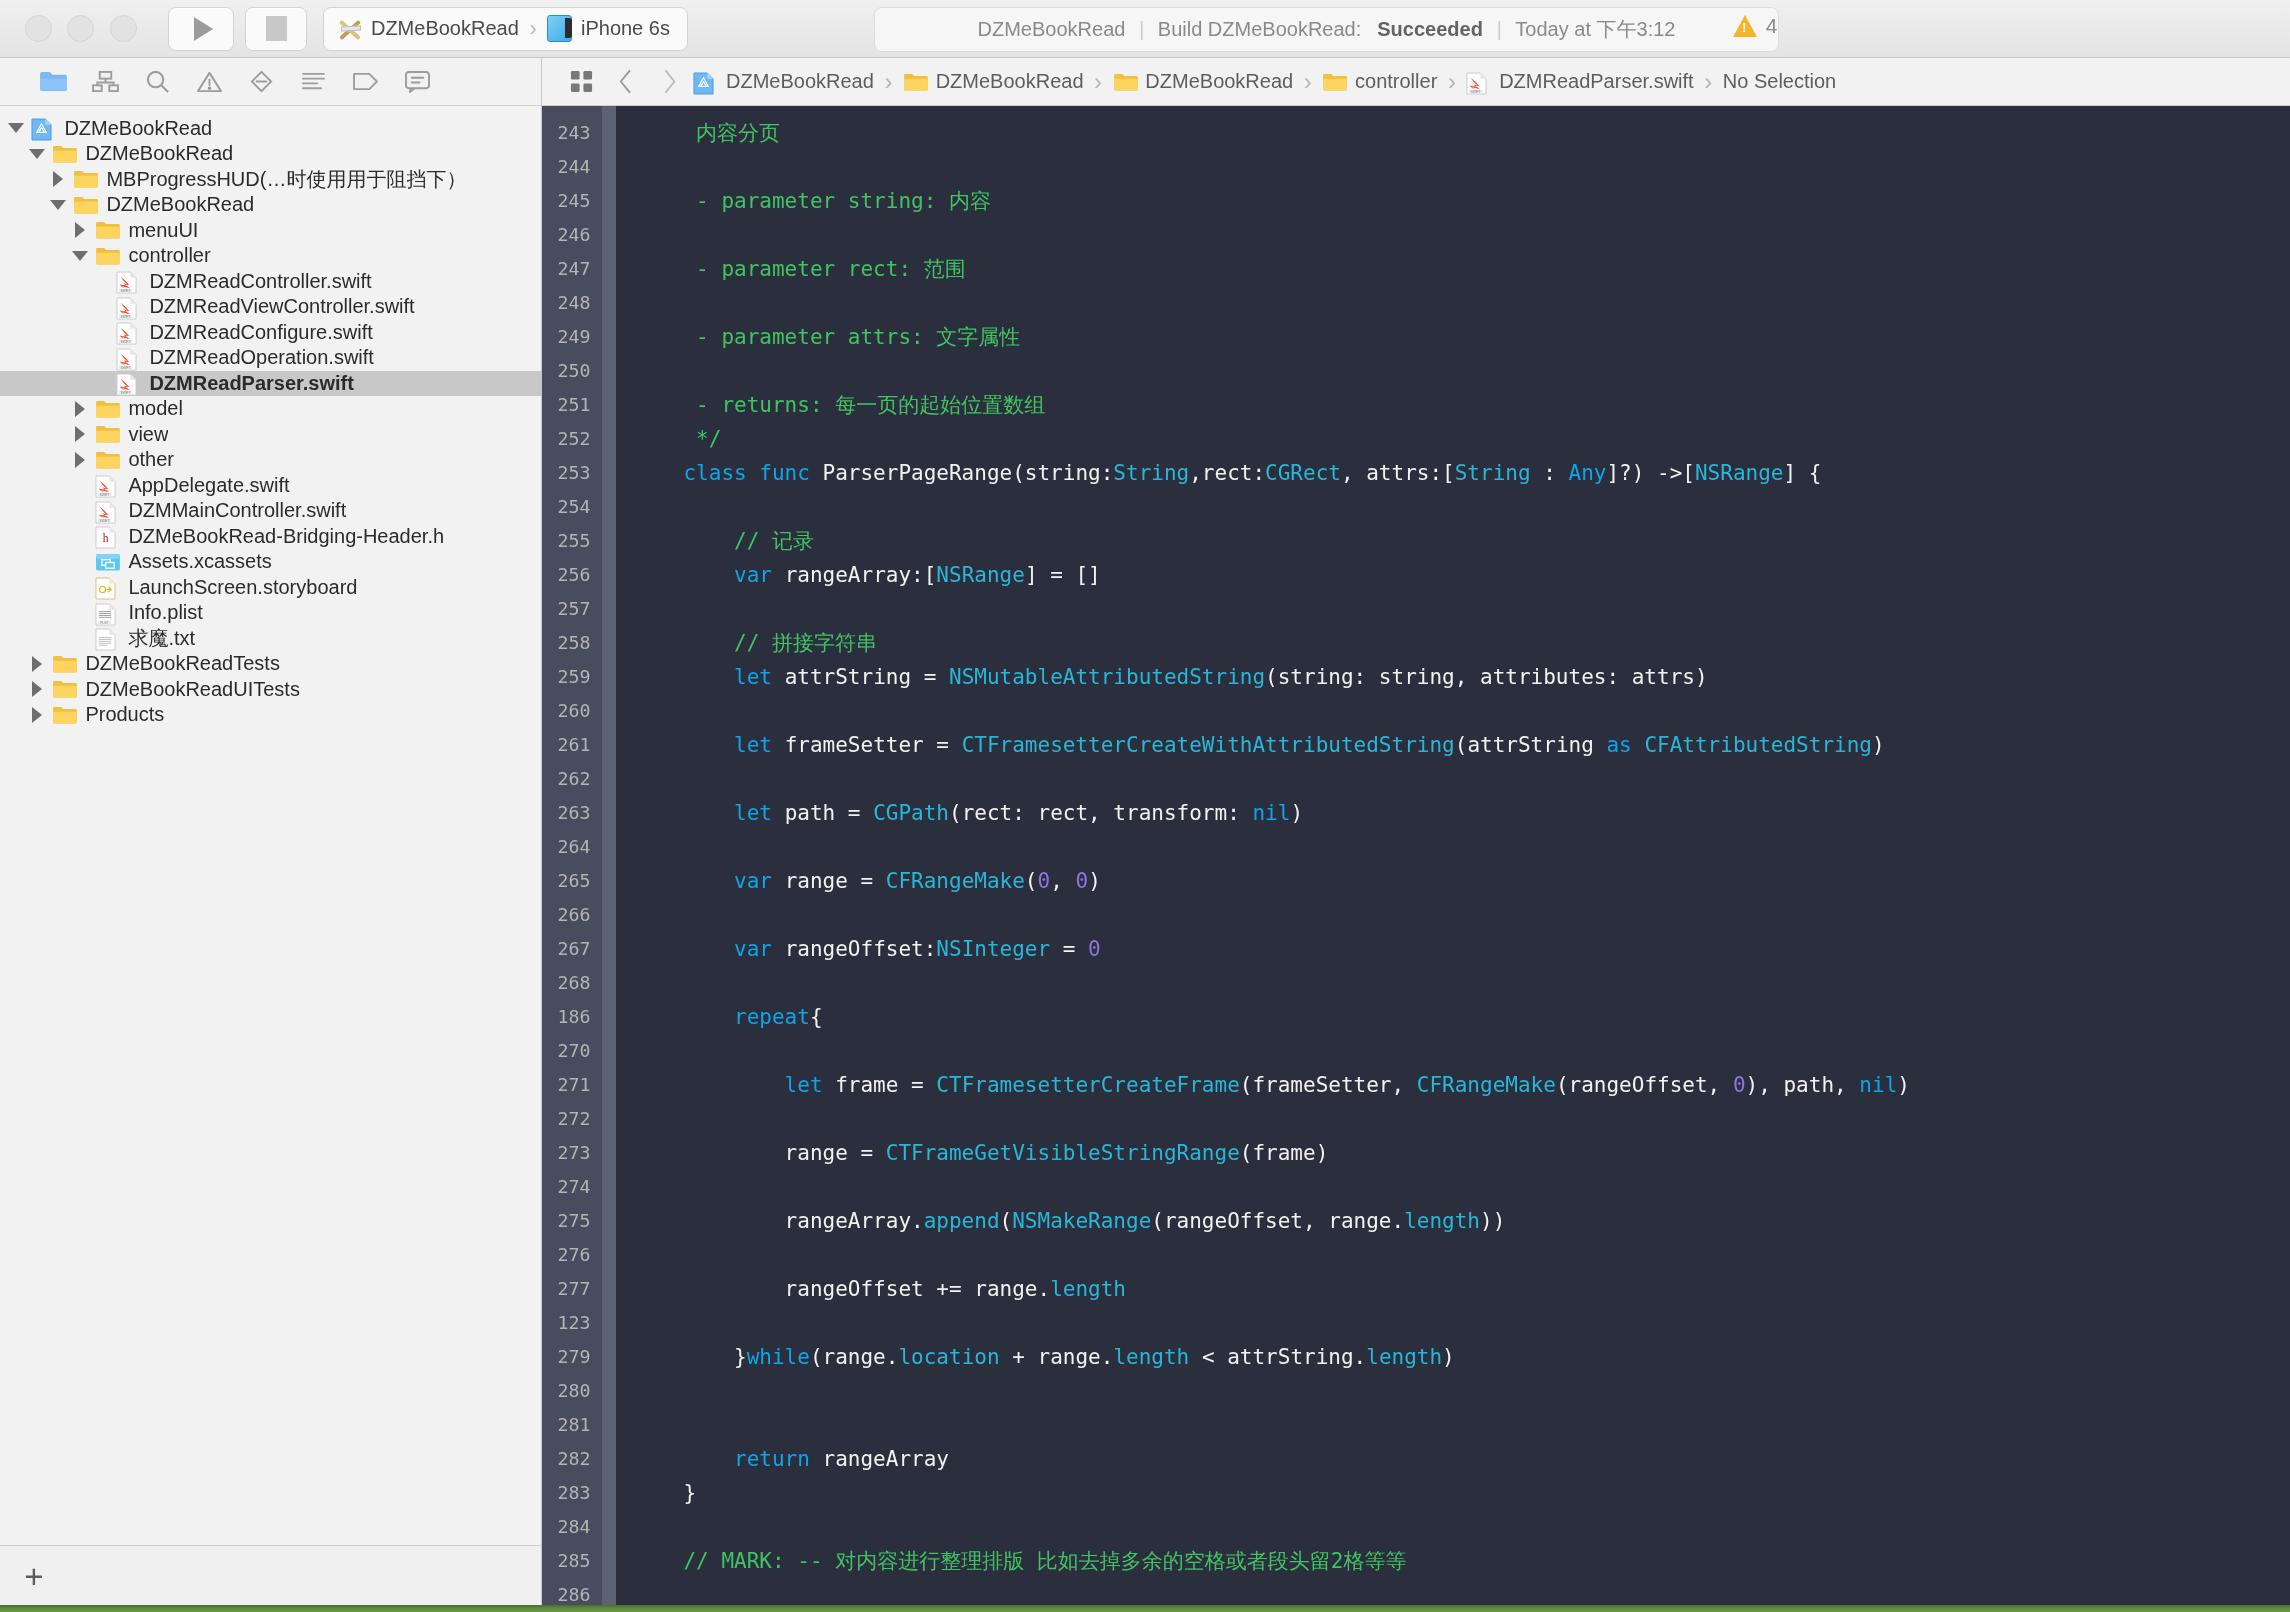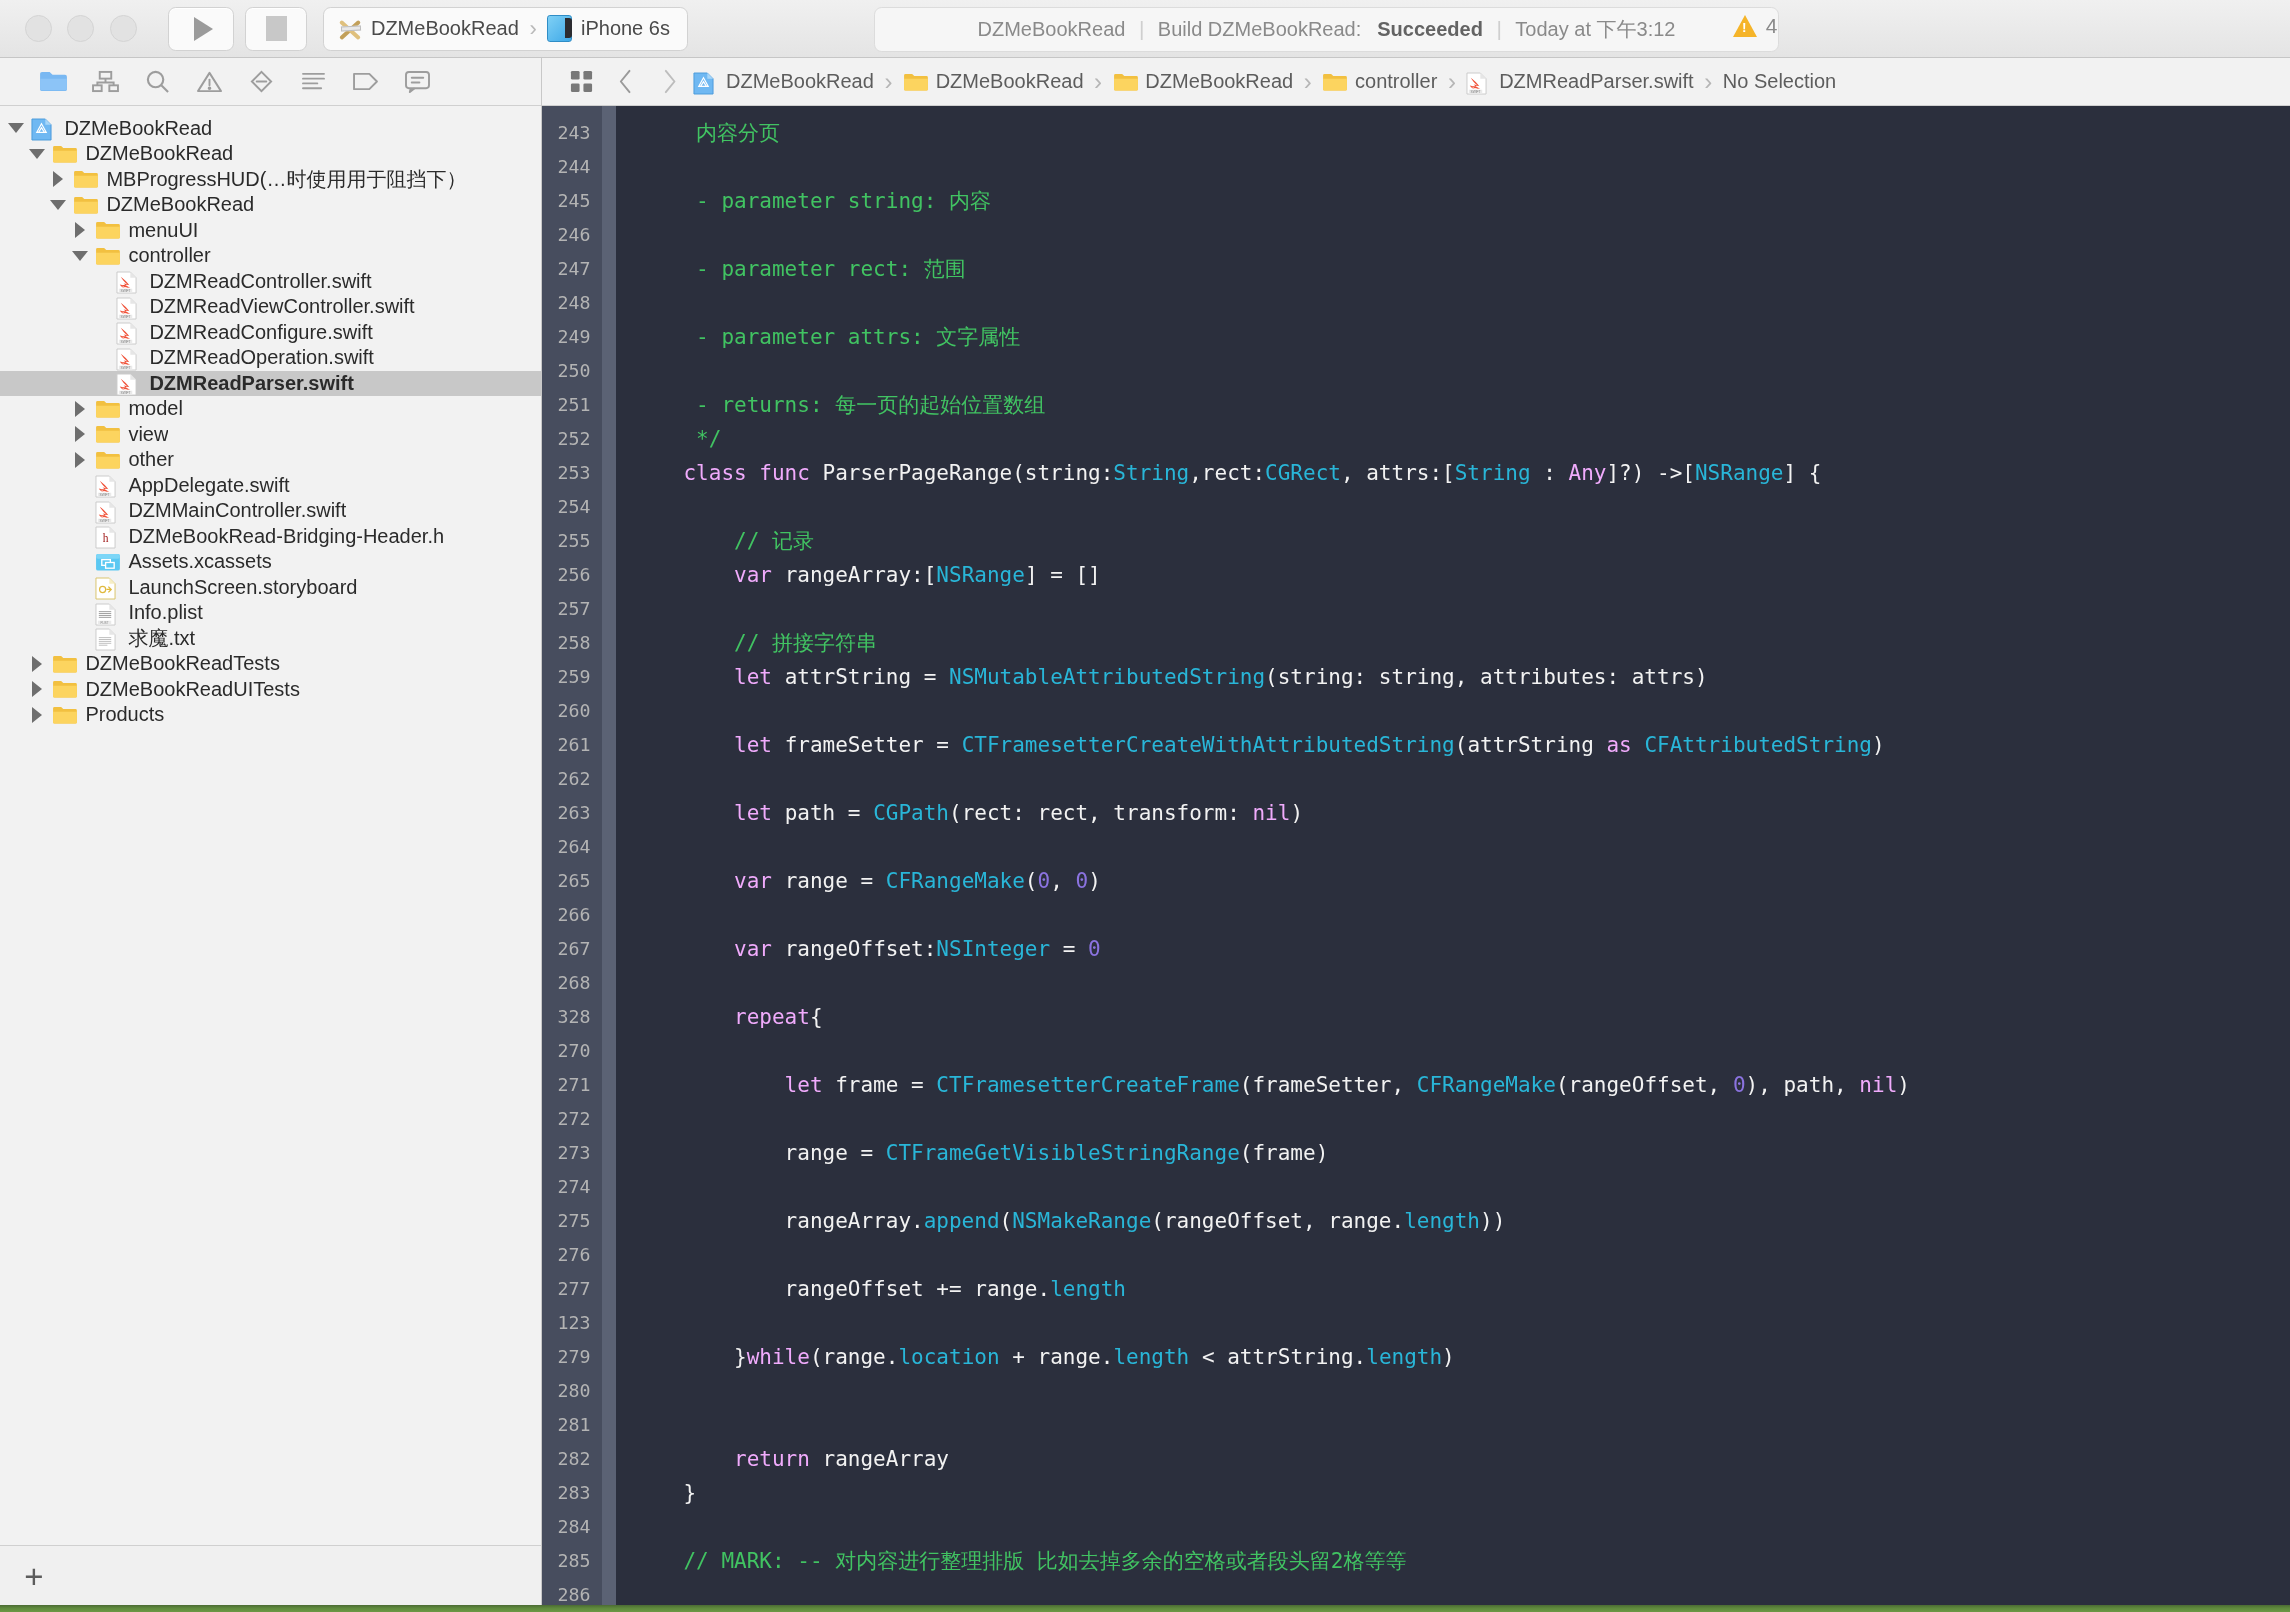--- a/index.html
+++ b/index.html
@@ -95,21 +95,21 @@
 
   .code-area{flex:1 1 auto;display:flex;background:#2b2f3d;overflow:hidden;position:relative;}
   .gutter{width:60px;flex:0 0 60px;background:#474d5e;color:#b4b4b4;font-family:"DejaVu Sans Mono","Liberation Mono",monospace;font-size:18.3px;text-align:right;padding-top:9.7px;box-sizing:border-box;}
   .gutter-stripe{width:13.5px;flex:0 0 13.5px;background:#5b6274;}
   .gl{height:34px;line-height:34px;padding-right:11.6px;}
   .code{flex:1 1 auto;padding-top:9.7px;padding-left:17.4px;overflow:hidden;
         font-family:"DejaVu Sans Mono","Liberation Mono",monospace;font-size:21px;color:#f2f2f2;white-space:pre;}
   .cl{height:34px;line-height:34px;}
 
   .cm{color:#41c362;}      
-  .kw{color:#f0abfc;}      
+  .kw{color:#0ea5e9;}      
   .ty{color:#29b6d8;}      
   .num{color:#8b73e0;}     
   .pl{color:#f2f2f2;}      
 
   .desktop-strip{position:absolute;left:0;top:1605px;width:2290px;height:7.7px;
     background:linear-gradient(to bottom,#4b6b33,#5f8a3d 40%,#6f9c46);}
 </style>
 </head>
 <body>
 
@@ -611,21 +611,21 @@
             <div class="gl">259</div>
             <div class="gl">260</div>
             <div class="gl">261</div>
             <div class="gl">262</div>
             <div class="gl">263</div>
             <div class="gl">264</div>
             <div class="gl">265</div>
             <div class="gl">266</div>
             <div class="gl">267</div>
             <div class="gl">268</div>
-            <div class="gl">328</div>
+            <div class="gl">186</div>
             <div class="gl">270</div>
             <div class="gl">271</div>
             <div class="gl">272</div>
             <div class="gl">273</div>
             <div class="gl">274</div>
             <div class="gl">275</div>
             <div class="gl">276</div>
             <div class="gl">277</div>
             <div class="gl">123</div>
             <div class="gl">279</div>

